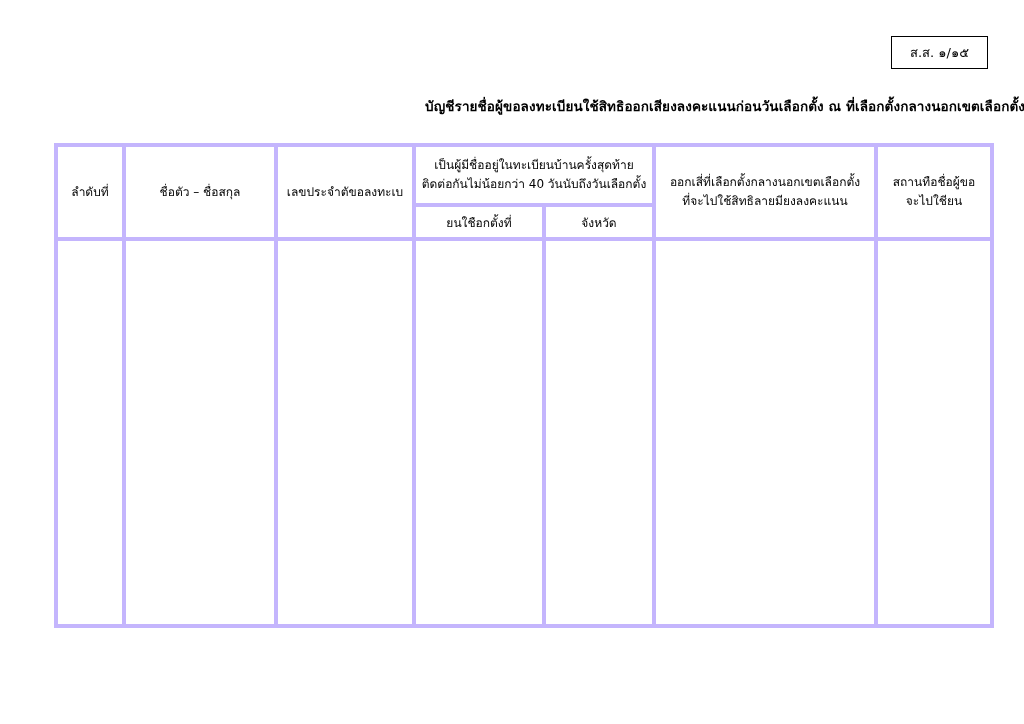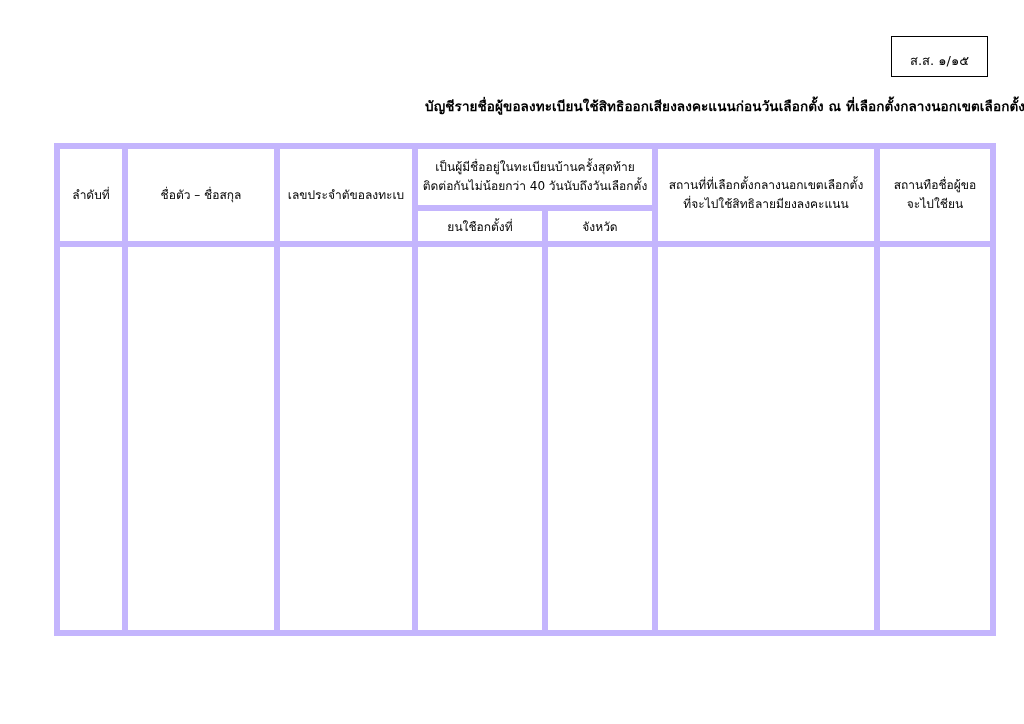--- a/index.html
+++ b/index.html
@@ -21,21 +21,21 @@
     inset: 0;
     background: #ffffff;
   }
 
   
   .form-code-box {
     position: absolute;
     top: 36px;
     right: 36px;
     border: 1px solid #000;
-    padding: 17px 18px 9px 18px;
+    padding: 9px 18px 9px 18px;
     font-size: 13px;
     line-height: 1;
     white-space: nowrap;
   }
 
   
   .doc-title {
     position: absolute;
     top: 95px;
     left: 1px;
@@ -54,21 +54,21 @@
     width: 936px;
   }
 
   table.main {
     width: 936px;
     border-collapse: collapse;
     table-layout: fixed;
   }
   table.main td,
   table.main th {
-    border: 6px solid #c4b5fd;
+    border: 4px solid #c4b5fd;
     padding: 0;
     vertical-align: middle;
     text-align: center;
     font-weight: normal;
     font-size: 12px;
   }
 
   
   col.c-no      { width: 68px; }
   col.c-name    { width: 152px; }
@@ -131,21 +131,21 @@
       <thead>
         <tr>
           <th rowspan="2" class="hdr-cell">ลำดับที่</th>
           <th rowspan="2" class="hdr-cell">ชื่อตัว – ชื่อสกุล</th>
           <th rowspan="2" class="hdr-cell">เลขประจำตัขอลงทะเบ</th>
           <th colspan="2" class="hdr-group-top">
             <div class="nowrap">เป็นผู้มีชื่ออยู่ในทะเบียนบ้านครั้งสุดท้าย</div>
             <div class="nowrap">ติดต่อกันไม่น้อยกว่า 40 วันนับถึงวันเลือกตั้ง</div>
           </th>
           <th rowspan="2" class="hdr-cell hdr-two-line">
-            <div>สถานที่ที่เลือกตั้งกลางนอกเขตเลือกตั้ง</div>
+            <div>ออกเสี่ที่เลือกตั้งกลางนอกเขตเลือกตั้ง</div>
             <div>ที่จะไปใช้สิทธิลายมียงลงคะแนน</div>
           </th>
           <th rowspan="2" class="hdr-cell hdr-two-line">
             <div>สถานทือชื่อผู้ขอ</div>
             <div>จะไปใชียน</div>
           </th>
         </tr>
         <tr>
           <th class="hdr-sub">ยนใชือกตั้งที่</th>
           <th class="hdr-sub">จังหวัด</th>

